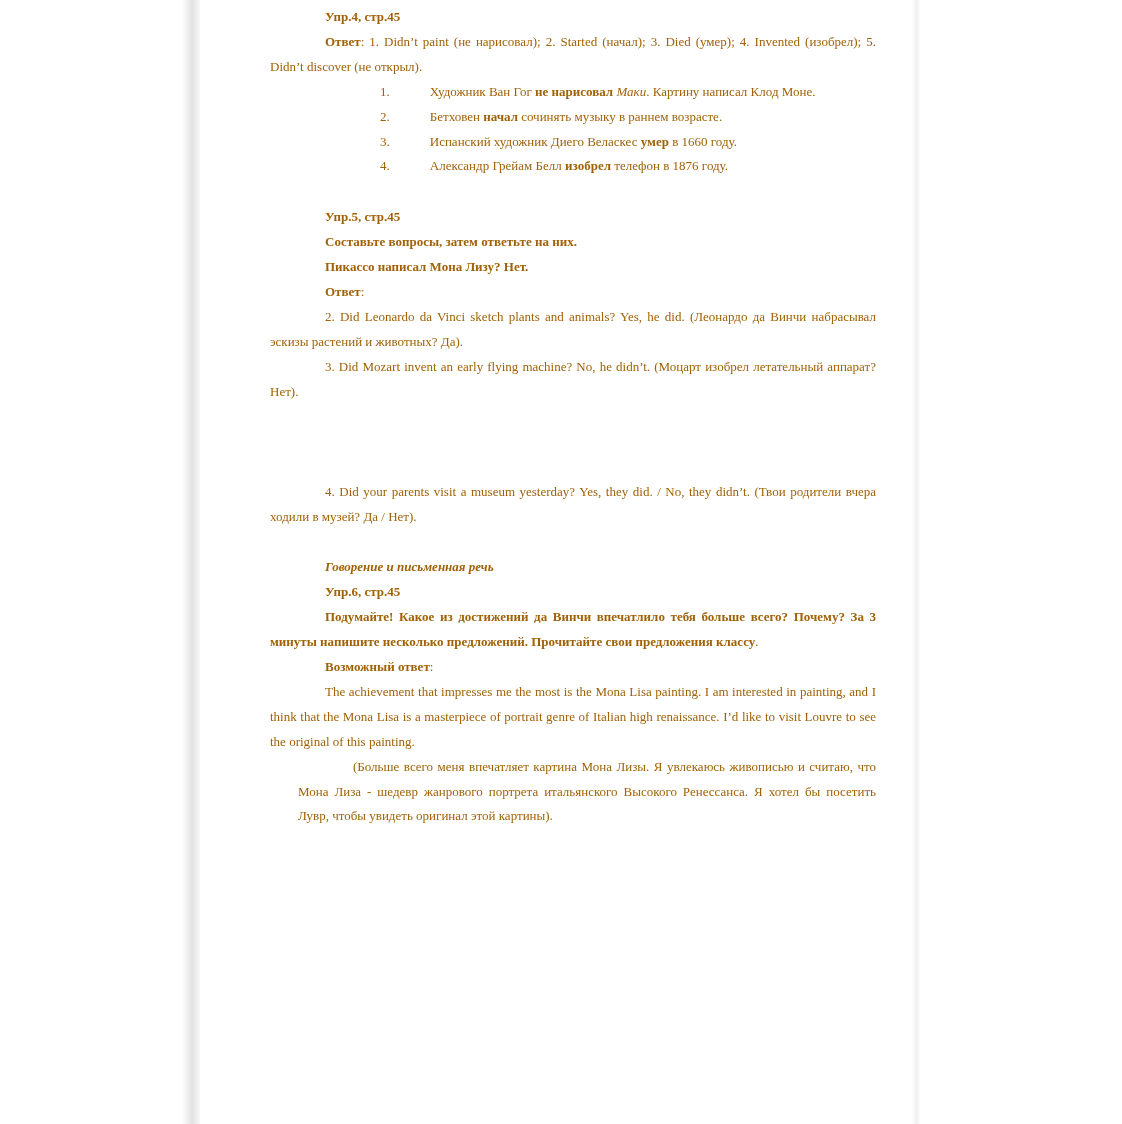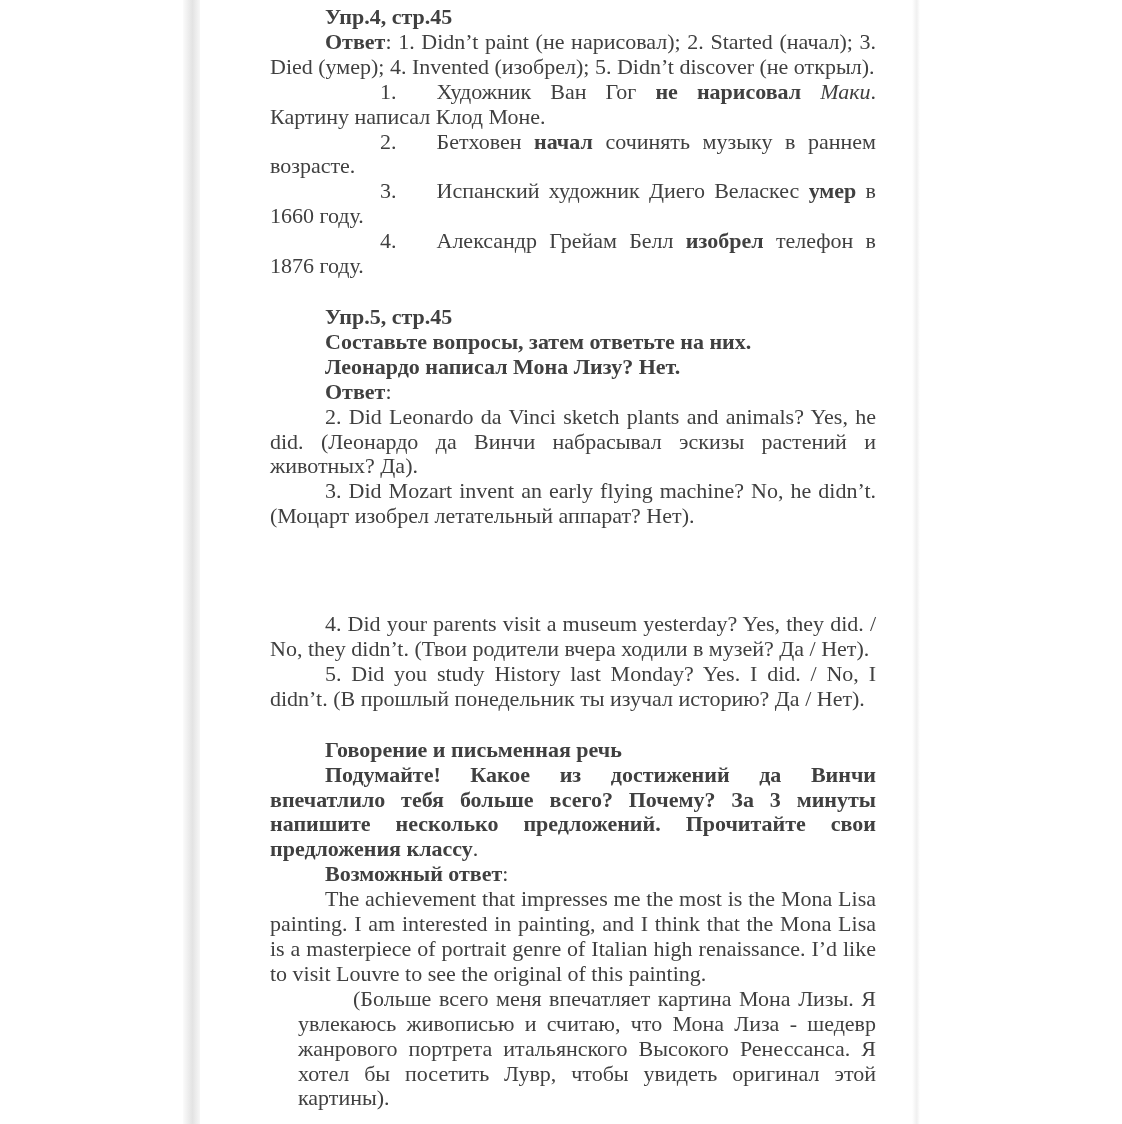--- a/index.html
+++ b/index.html
@@ -28,23 +28,23 @@
     top: 0;
     width: 8px;
     height: 100%;
     background: linear-gradient(to right, #ffffff, #f0f0f0 60%, #ffffff);
   }
   .doc {
     position: absolute;
     left: 270px;
     top: 5px;
     width: 606px;
-    font-size: 22px;
+    font-size: 13px;
     line-height: 24.9px;
-    color: #404040;
+    color: #a16207;
     text-align: justify;
   }
   .doc p {
     margin: 0;
     padding: 0;
   }
   .run-b { font-weight: bold; }
   .run-i { font-style: italic; }
   .tab {
     display: inline-block;
@@ -60,26 +60,26 @@
 <div class="doc">
     <p style="text-indent: 55px;"><span class="run-b">Упр.4, стр.45</span></p>
     <p style="text-indent: 55px;"><span class="run-b">Ответ</span><span>: 1. Didn’t paint (не нарисовал); 2. Started (начал); 3. Died (умер); 4. Invented (изобрел); 5. Didn’t discover (не открыл).</span></p>
     <p style="text-indent: 110px;"><span>1.</span><span class="tab" style="width: 40px;">&nbsp;</span><span>Художник Ван Гог </span><span class="run-b">не нарисовал</span><span> </span><span class="run-i">Маки</span><span>. Картину написал Клод Моне.</span></p>
     <p style="text-indent: 110px;"><span>2.</span><span class="tab" style="width: 40px;">&nbsp;</span><span>Бетховен </span><span class="run-b">начал</span><span> сочинять музыку в раннем возрасте.</span></p>
     <p style="text-indent: 110px;"><span>3.</span><span class="tab" style="width: 40px;">&nbsp;</span><span>Испанский художник Диего Веласкес </span><span class="run-b">умер</span><span> в 1660 году.</span></p>
     <p style="text-indent: 110px;"><span>4.</span><span class="tab" style="width: 40px;">&nbsp;</span><span>Александр Грейам Белл </span><span class="run-b">изобрел</span><span> телефон в 1876 году.</span></p>
     <div class="spacer" style="height: 26px;"></div>
     <p style="text-indent: 55px;"><span class="run-b">Упр.5, стр.45</span></p>
     <p style="text-indent: 55px;"><span class="run-b">Составьте вопросы, затем ответьте на них.</span></p>
-    <p style="text-indent: 55px;"><span class="run-b">Леонардо написал Мона Лизу? Нет.</span></p>
+    <p style="text-indent: 55px;"><span class="run-b">Пикассо написал Мона Лизу? Нет.</span></p>
     <p style="text-indent: 55px;"><span class="run-b">Ответ</span><span>:</span></p>
     <p style="text-indent: 55px;"><span>2. Did Leonardo da Vinci sketch plants and animals? Yes, he did. (Леонардо да Винчи набрасывал эскизы растений и животных? Да).</span></p>
     <p style="text-indent: 55px;"><span>3. Did Mozart invent an early flying machine? No, he didn’t. (Моцарт изобрел летательный аппарат? Нет).</span></p>
     <div class="spacer" style="height: 75px;"></div>
-    <p style="text-indent: 55px; margin-top: 8px;"><span>4. Did your parents visit a museum yesterday? Yes, they did. / No, they didn’t. (Твои родители вчера ходили в музей? Да / Нет).</span></p>
-    <p style="text-indent: 55px;"><span>5. Did you study History last Monday? Yes. I did. / No, I didn’t. (В прошлый понедельник ты изучал историю? Да / Нет).</span></p>
+    <p style="text-indent: 55px;"><span>4. Did your parents visit a museum yesterday? Yes, they did. / No, they didn’t. (Твои родители вчера ходили в музей? Да / Нет).</span></p>
     <div class="spacer" style="height: 26px;"></div>
-    <p style="text-indent: 55px;"><span class="run-b">Говорение и письменная речь</span></p>
+    <p style="text-indent: 55px; font-style: italic;"><span class="run-b">Говорение и письменная речь</span></p>
+    <p style="text-indent: 55px;"><span class="run-b">Упр.6, стр.45</span></p>
     <p style="text-indent: 55px;"><span class="run-b">Подумайте! Какое из достижений да Винчи впечатлило тебя больше всего? Почему? За 3 минуты напишите несколько предложений. Прочитайте свои предложения классу</span><span>.</span></p>
     <p style="text-indent: 55px;"><span class="run-b">Возможный ответ</span><span>:</span></p>
     <p style="text-indent: 55px;"><span>The achievement that impresses me the most is the Mona Lisa painting. I am interested in painting, and I think that the Mona Lisa is a masterpiece of portrait genre of Italian high renaissance. I’d like to visit Louvre to see the original of this painting.</span></p>
     <p style="text-indent: 55px; margin-left: 28px;"><span>(Больше всего меня впечатляет картина Мона Лизы. Я увлекаюсь живописью и считаю, что Мона Лиза - шедевр жанрового портрета итальянского Высокого Ренессанса. Я хотел бы посетить Лувр, чтобы увидеть оригинал этой картины).</span></p>
   </div>
 
 </body></html>

